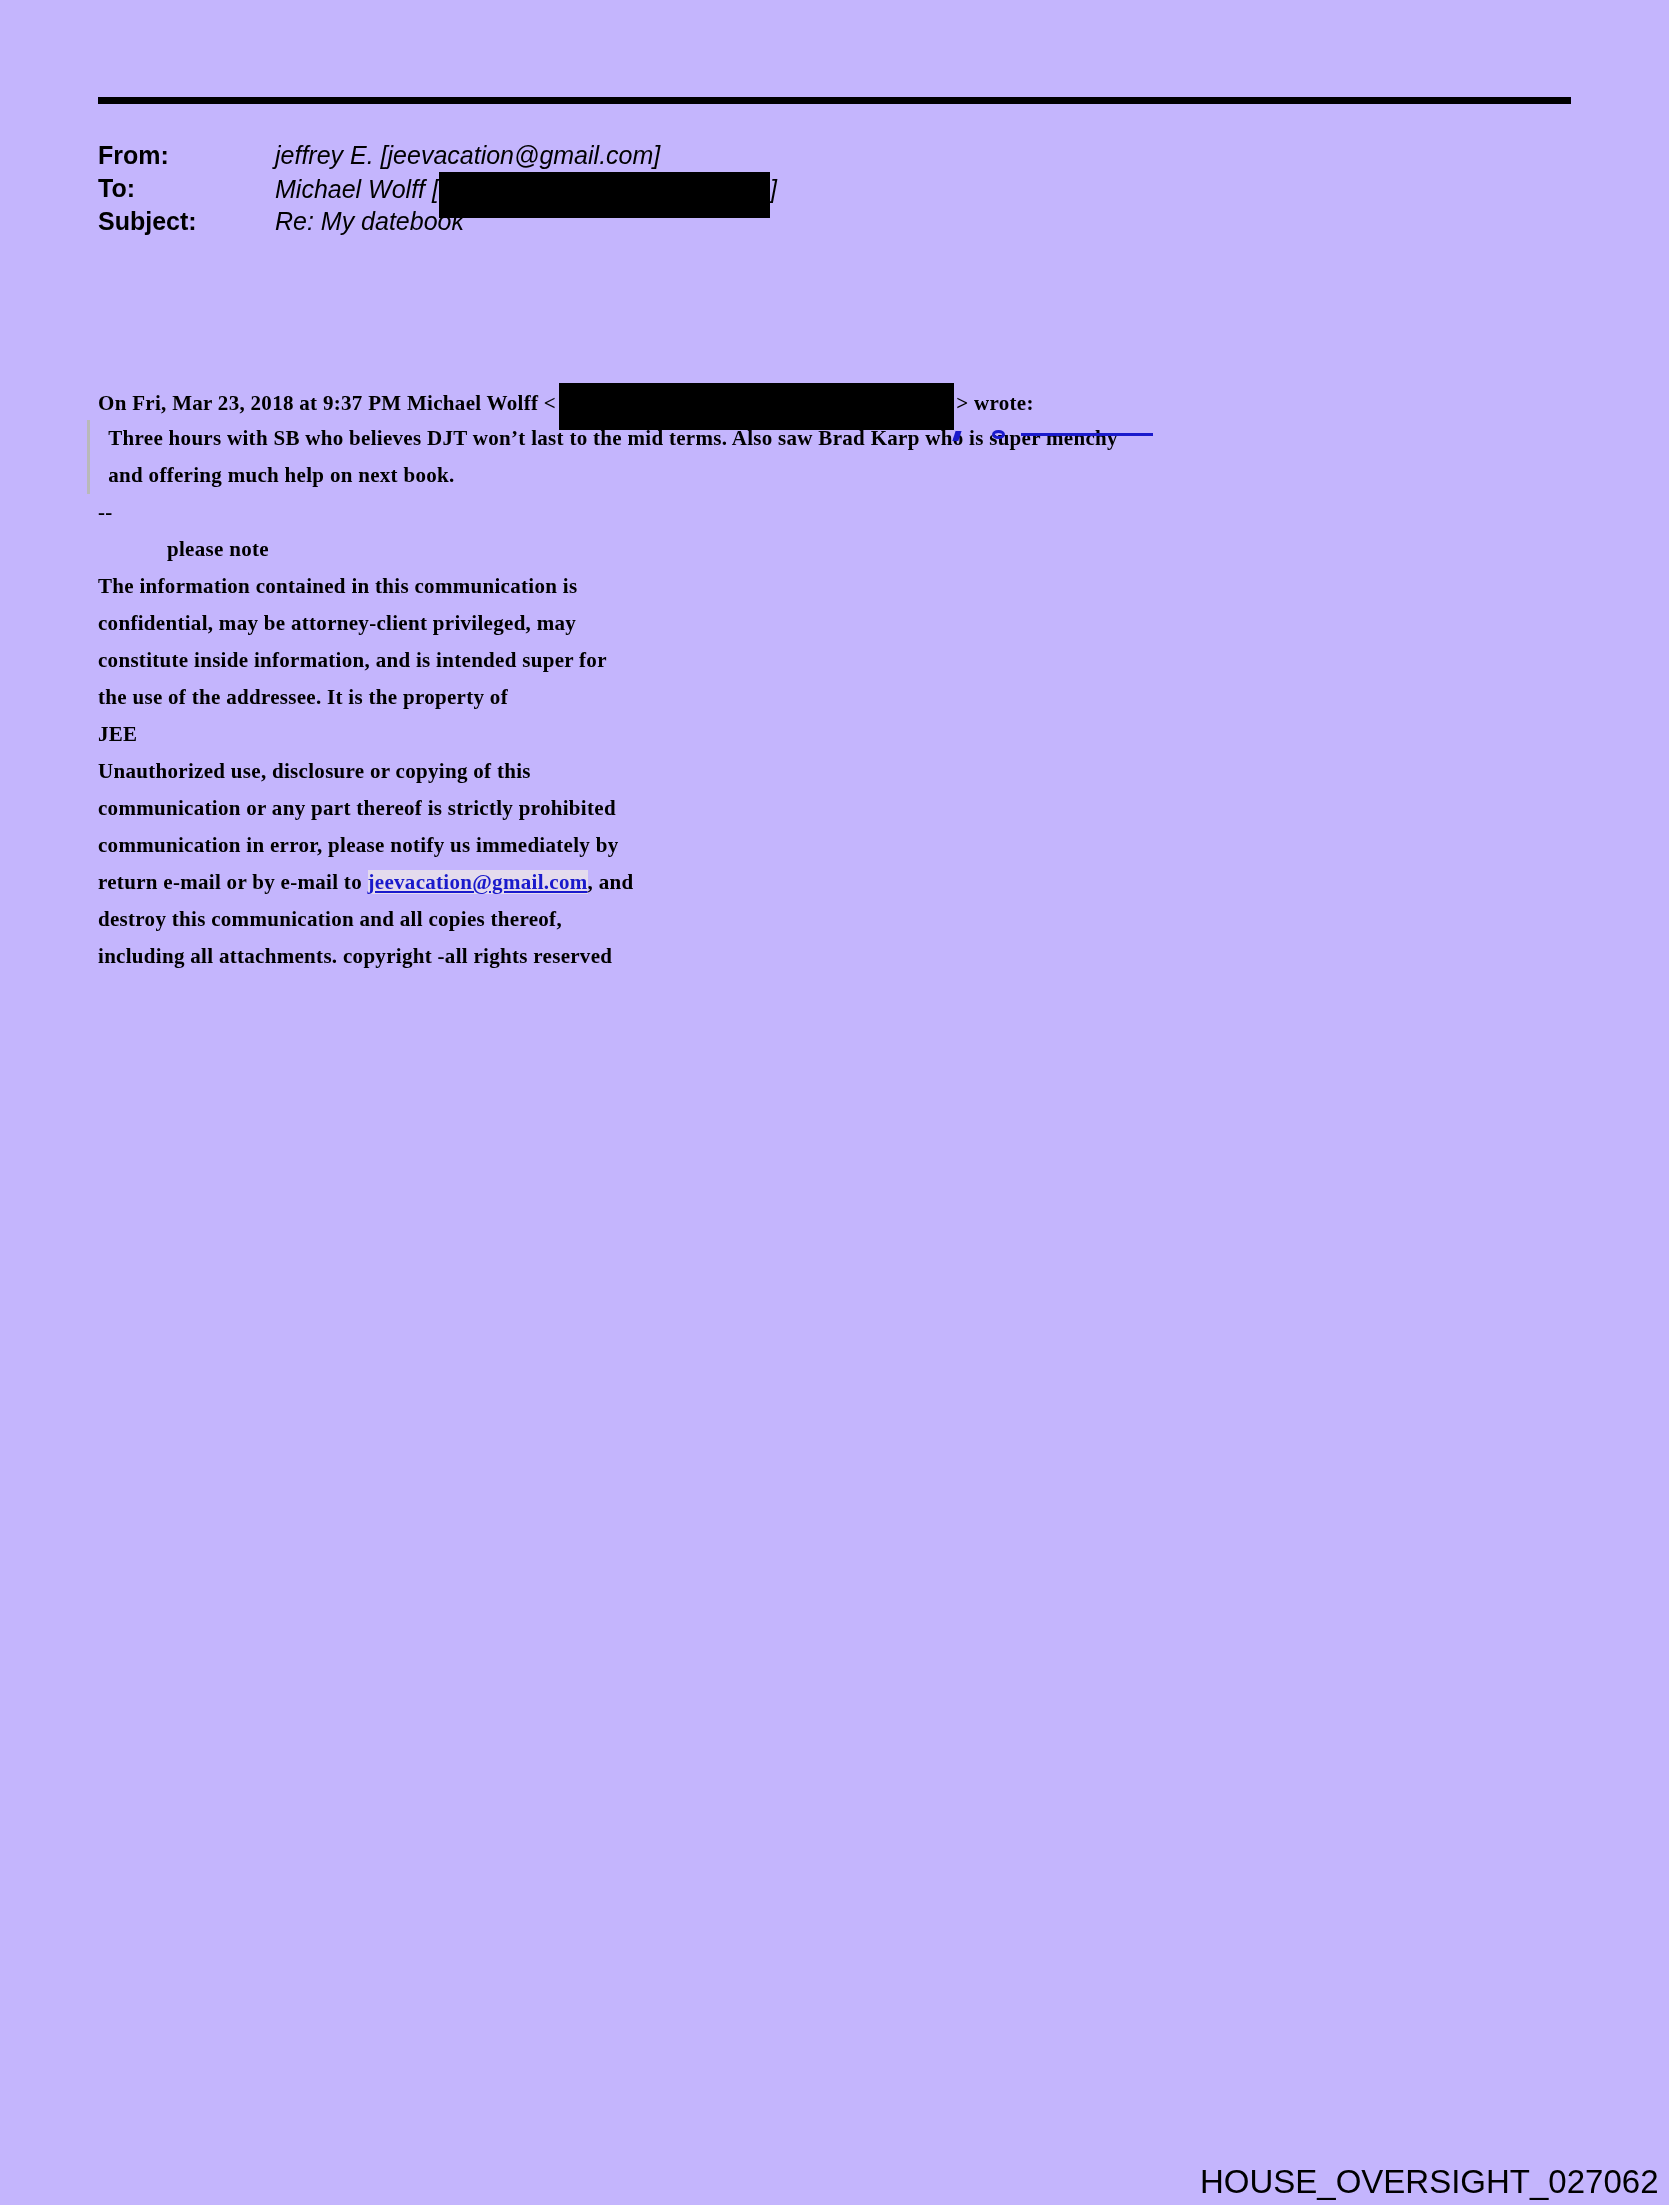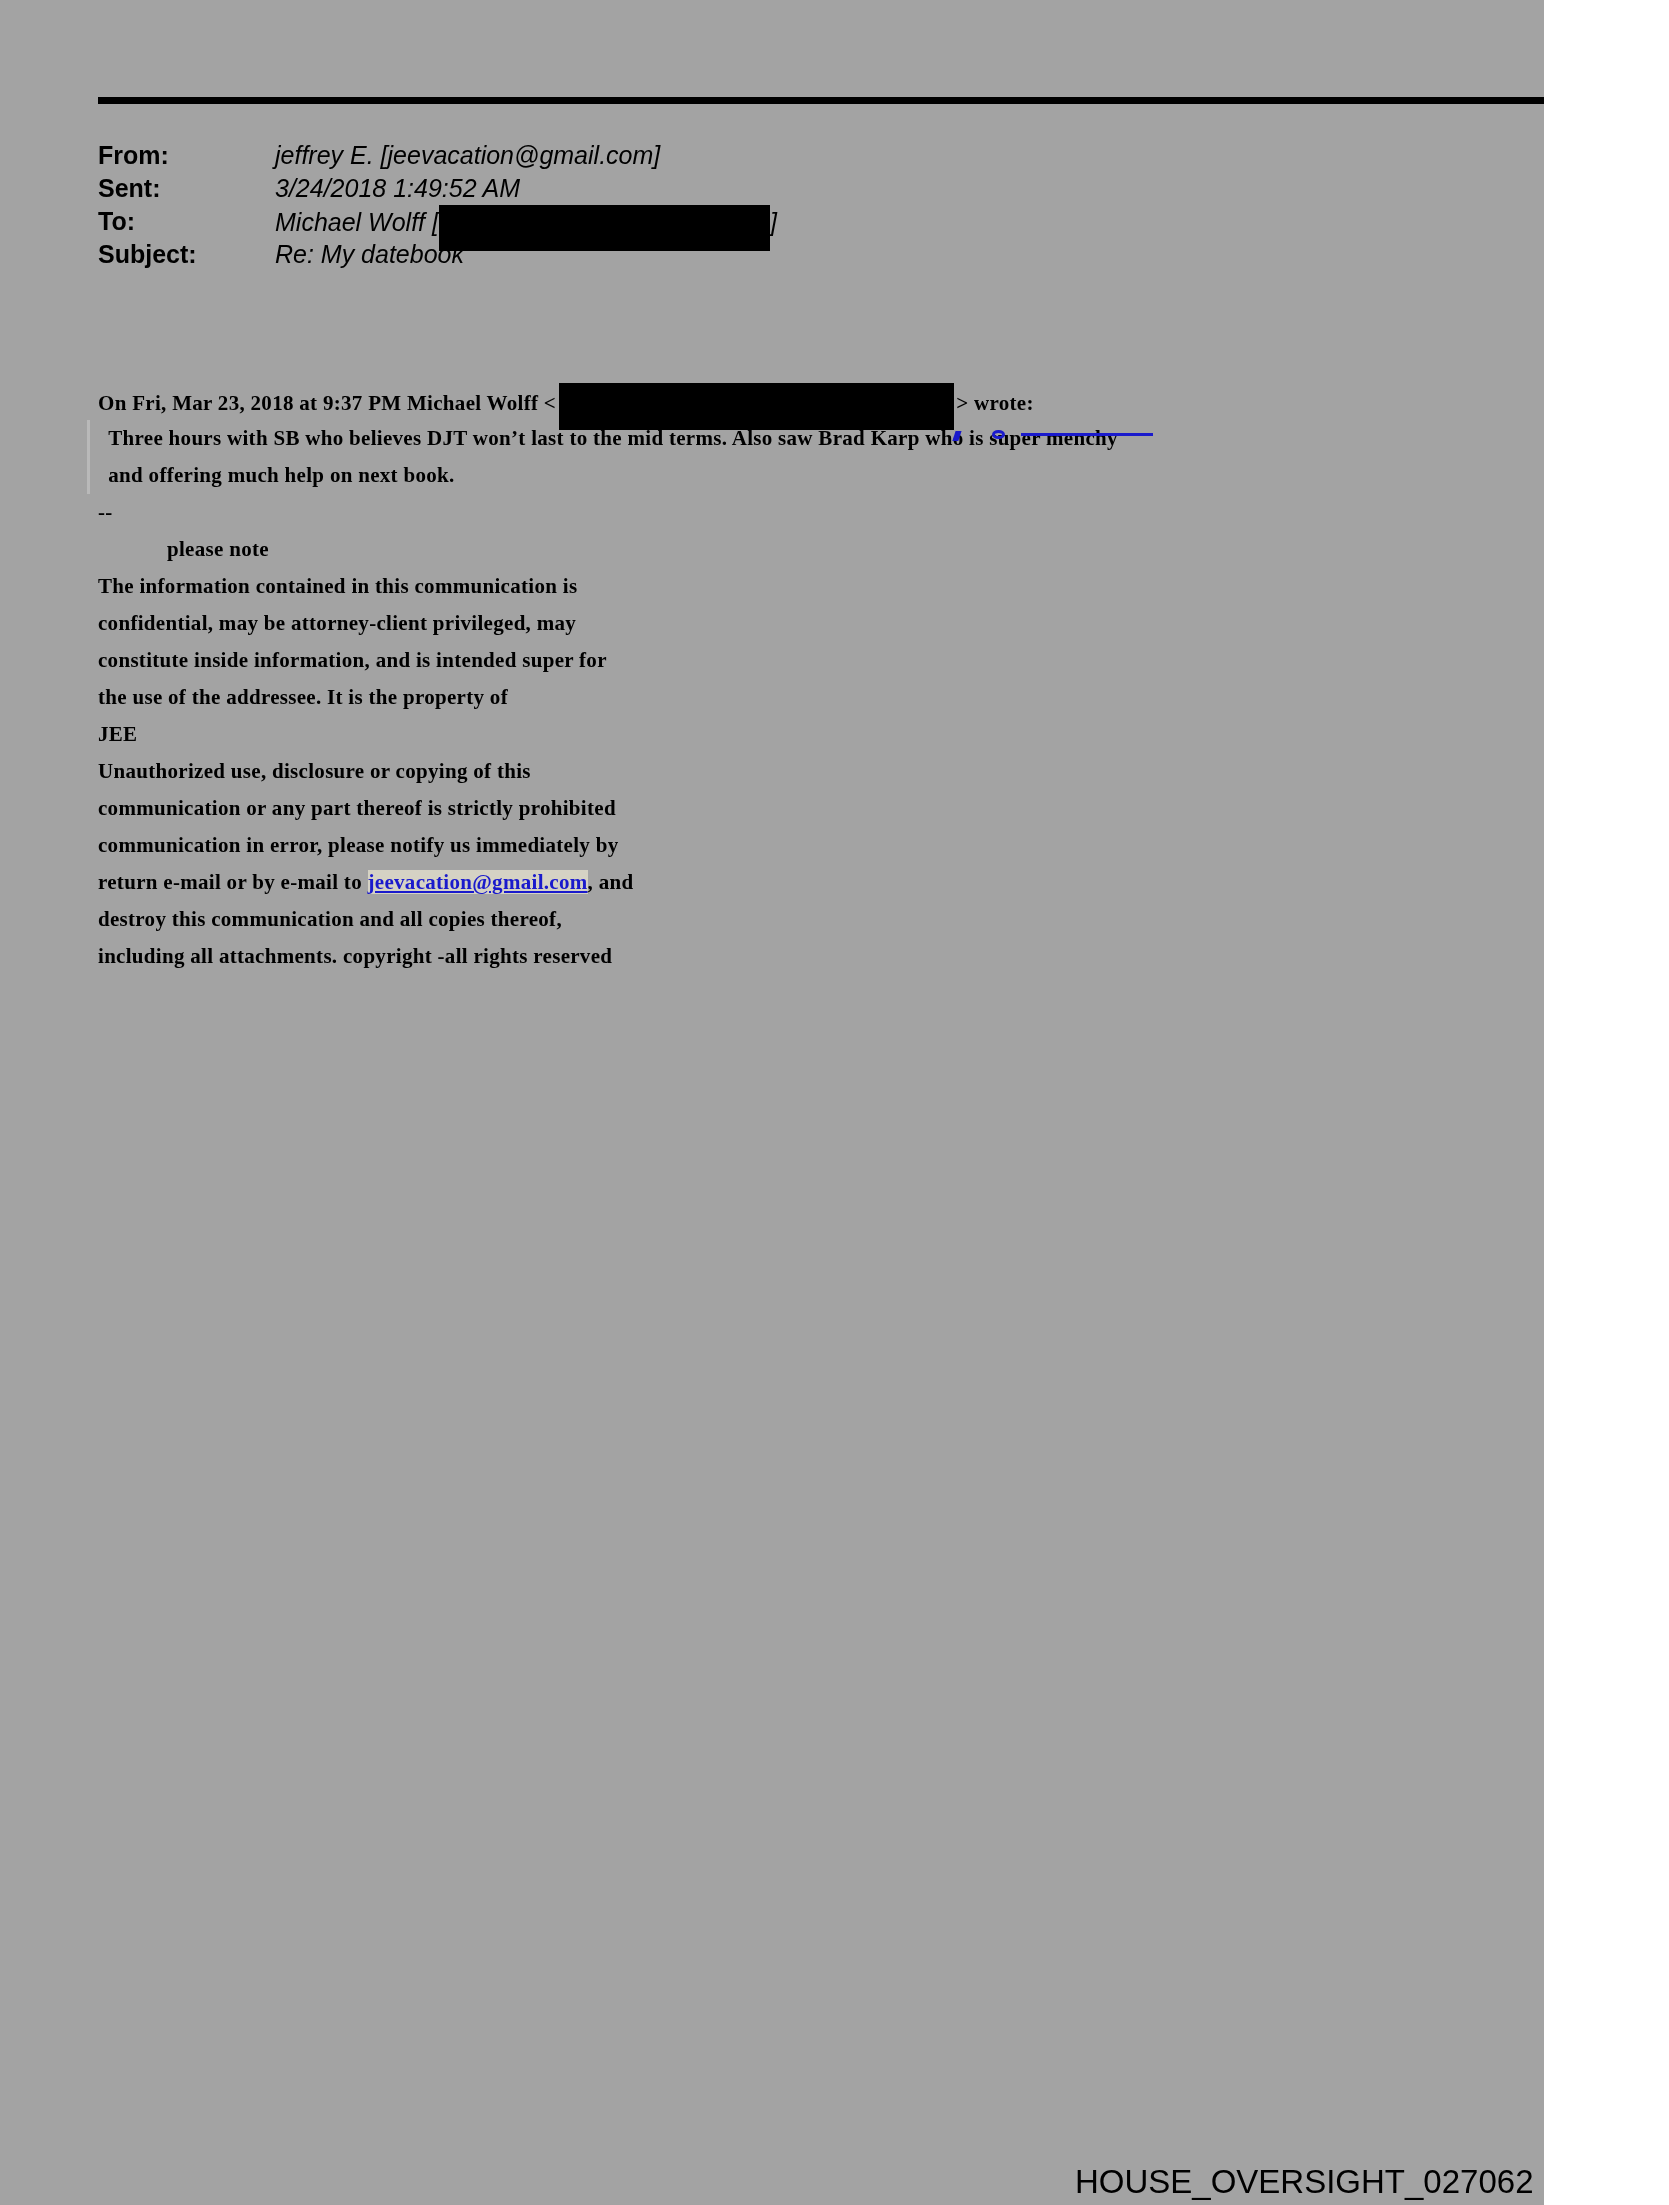--- a/index.html
+++ b/index.html
@@ -2,23 +2,23 @@
 <html style="--link-blue: #1a1acc; --redaction: #000000; --quote-bar: #b9b9b9;font-size:10.5px"><head>
 <meta charset="utf-8">
 <style>
   html, body {
     margin: 0;
     padding: 0;
     background: #ffffff;
   }
   .page {
     position: relative;
-    width: 1544px;
+    width: 1669px;
     height: 2205px;
-    background: #a3a3a3;
+    background: #c4b5fd;
     color: #000000;
     overflow: hidden;
     font-family: "Liberation Serif", serif;
   }
 
   
   .top-rule {
     position: absolute;
     left: 98px;
     top: 97px;
@@ -133,24 +133,20 @@
 <div class="page">
 
   <div class="top-rule"></div>
 
   <div class="meta">
     <div class="meta-row">
       <span class="meta-label">From:</span>
       <span class="meta-value">jeffrey E. [jeevacation@gmail.com]</span>
     </div>
     <div class="meta-row">
-      <span class="meta-label">Sent:</span>
-      <span class="meta-value">3/24/2018 1:49:52 AM</span>
-    </div>
-    <div class="meta-row">
       <span class="meta-label">To:</span>
       <span class="meta-value"><span>Michael Wolff [</span><span class="redact-to"></span><span>]</span></span>
     </div>
     <div class="meta-row">
       <span class="meta-label">Subject:</span>
       <span class="meta-value">Re: My datebook</span>
     </div>
   </div>
 
   <div class="body-block">

